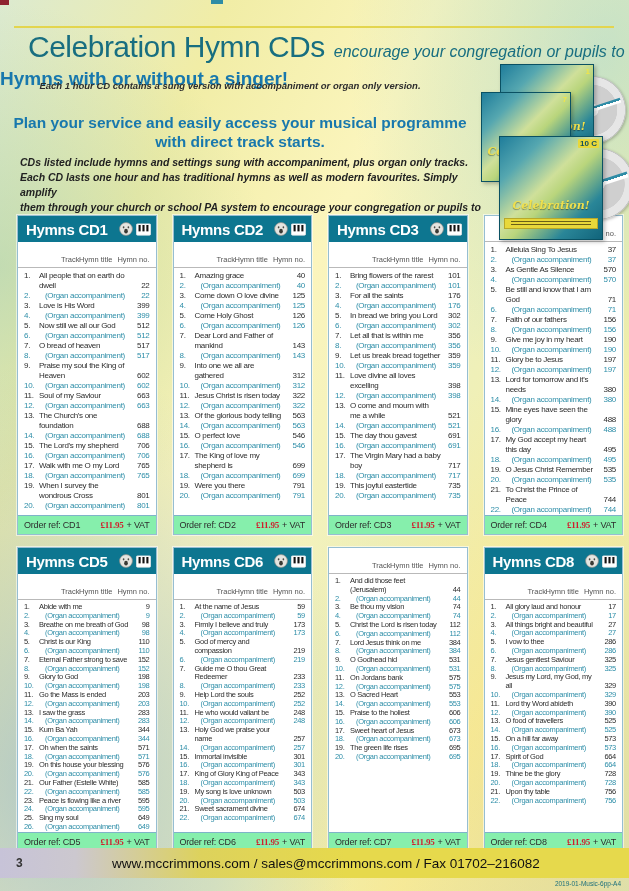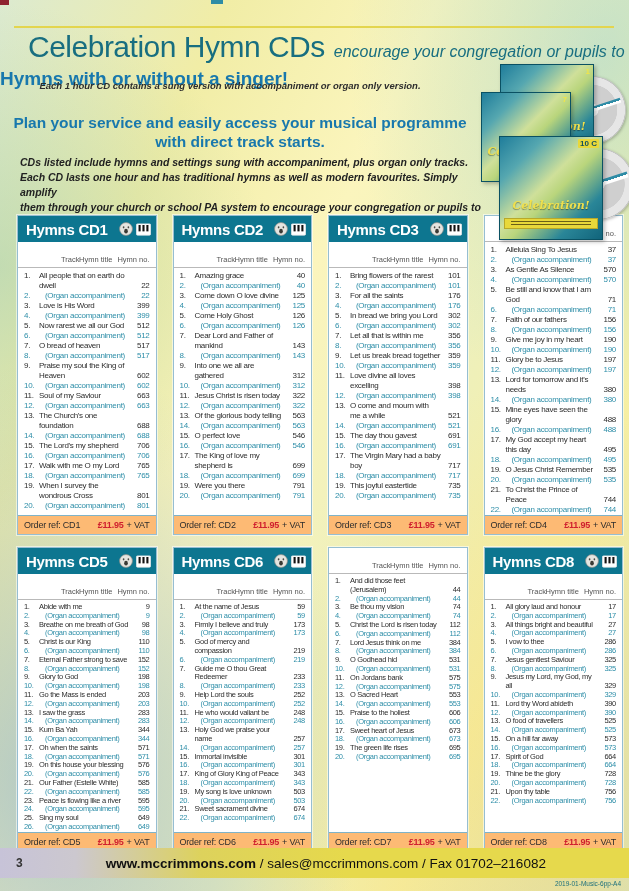--- a/index.html
+++ b/index.html
@@ -72,33 +72,33 @@
   .tracks{flex:1;overflow:hidden;padding:3px 6px 0 6px;}
   .trk{display:flex;align-items:flex-start;font-size:8px;color:#2d2d2d;
     letter-spacing:-.3px;}
   .row1 .trk{line-height:10px;}
   .row2 .trk{line-height:8.8px;font-size:7.5px;}
   .trk .tn{width:15px;flex:0 0 15px;}
   .trk .tt{flex:1;padding-right:2px;}
   .trk .tno{min-width:18px;text-align:right;align-self:flex-end;}
   .trk.organ{color:#2e8ea8;}
   .trk.organ .tt{padding-left:6px;}
-  .pfoot{flex:0 0 18px;background:#fdba74;border-top:1px solid #7fb3c8;
+  .pfoot{flex:0 0 18px;background:#86efac;border-top:1px solid #7fb3c8;
     display:flex;align-items:center;padding:0 6px;font-size:9px;color:#2d2d2d;
     letter-spacing:-.2px;}
   .oref{flex:1;}
-  .oprice{color:#cf1f2e;font-weight:bold;margin-right:3px;}
+  .oprice{color:#cf1f2e;font-weight:bold;margin-right:3px;font-family:Liberation Serif, serif;}
 
   
   .footbar{position:absolute;left:0;top:848px;width:629px;height:30px;
     background:linear-gradient(90deg,#c7c3d8 0%,#ccc8cf 12%,#ddd25c 32%,#e6d94c 55%,#e6d94c 100%);
     display:flex;align-items:center;}
   .pagenum{margin-left:16px;font-size:12px;font-weight:bold;color:#333;}
   .foottext{margin:0 auto;font-size:13.5px;color:#111;}
-  .foottext .site{font-weight:bold;}
+  .foottext .site{font-weight:normal;}
   .doccode{position:absolute;right:8px;top:880px;font-size:6.5px;color:#1b6f7c;}
 </style>
 </head>
 <body>
 
 <div class="page">
   <div class="crop-red"></div>
   <div class="crop-teal"></div>
   <div class="top-rule"></div>
 
@@ -176,21 +176,21 @@
             <span class="tt">Love is His Word</span>
             <span class="tno">399</span>
           </div>
           <div class="trk organ">
             <span class="tn">4.</span>
             <span class="tt">(Organ accompaniment)</span>
             <span class="tno">399</span>
           </div>
           <div class="trk">
             <span class="tn">5.</span>
-            <span class="tt">Now rarest we all our God</span>
+            <span class="tt">Now still we all our God</span>
             <span class="tno">512</span>
           </div>
           <div class="trk organ">
             <span class="tn">6.</span>
             <span class="tt">(Organ accompaniment)</span>
             <span class="tno">512</span>
           </div>
           <div class="trk">
             <span class="tn">7.</span>
             <span class="tt">O bread of heaven</span>

